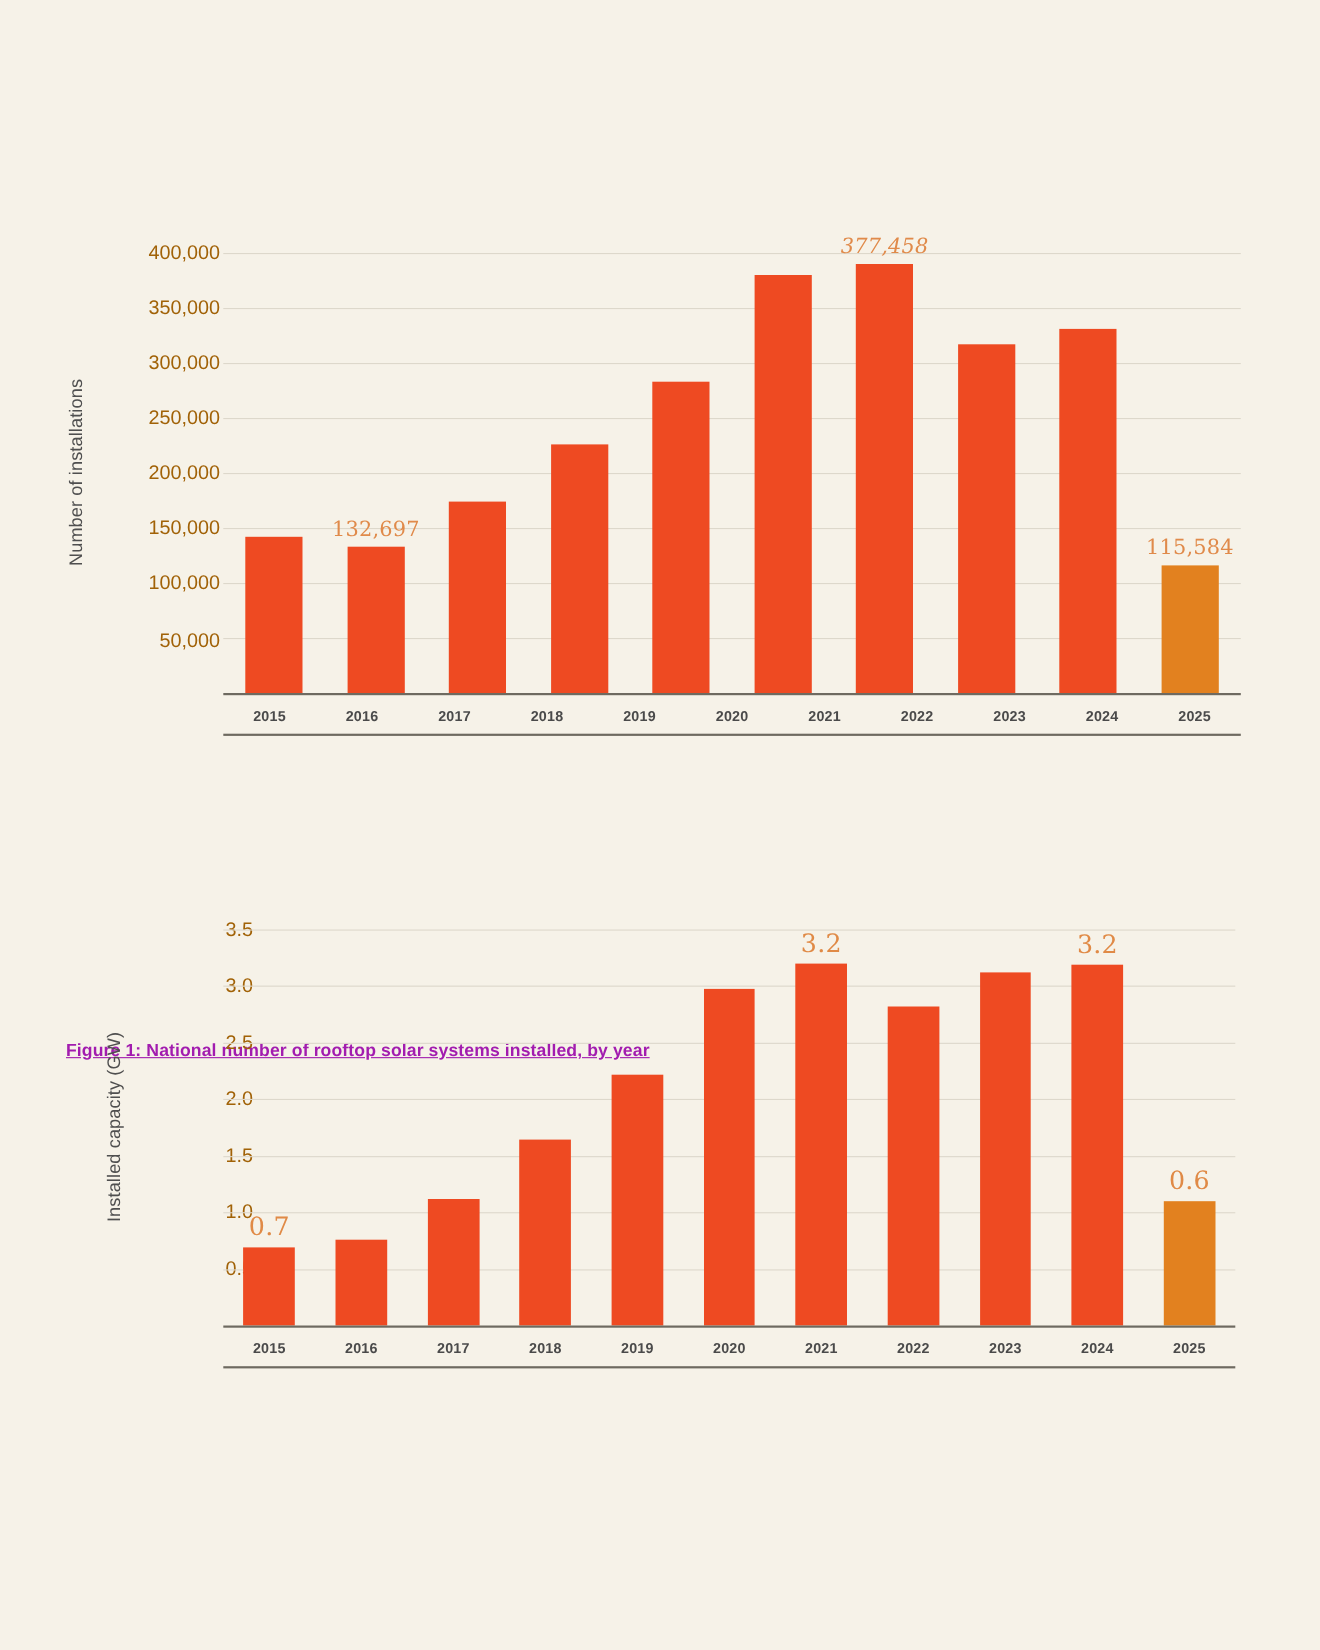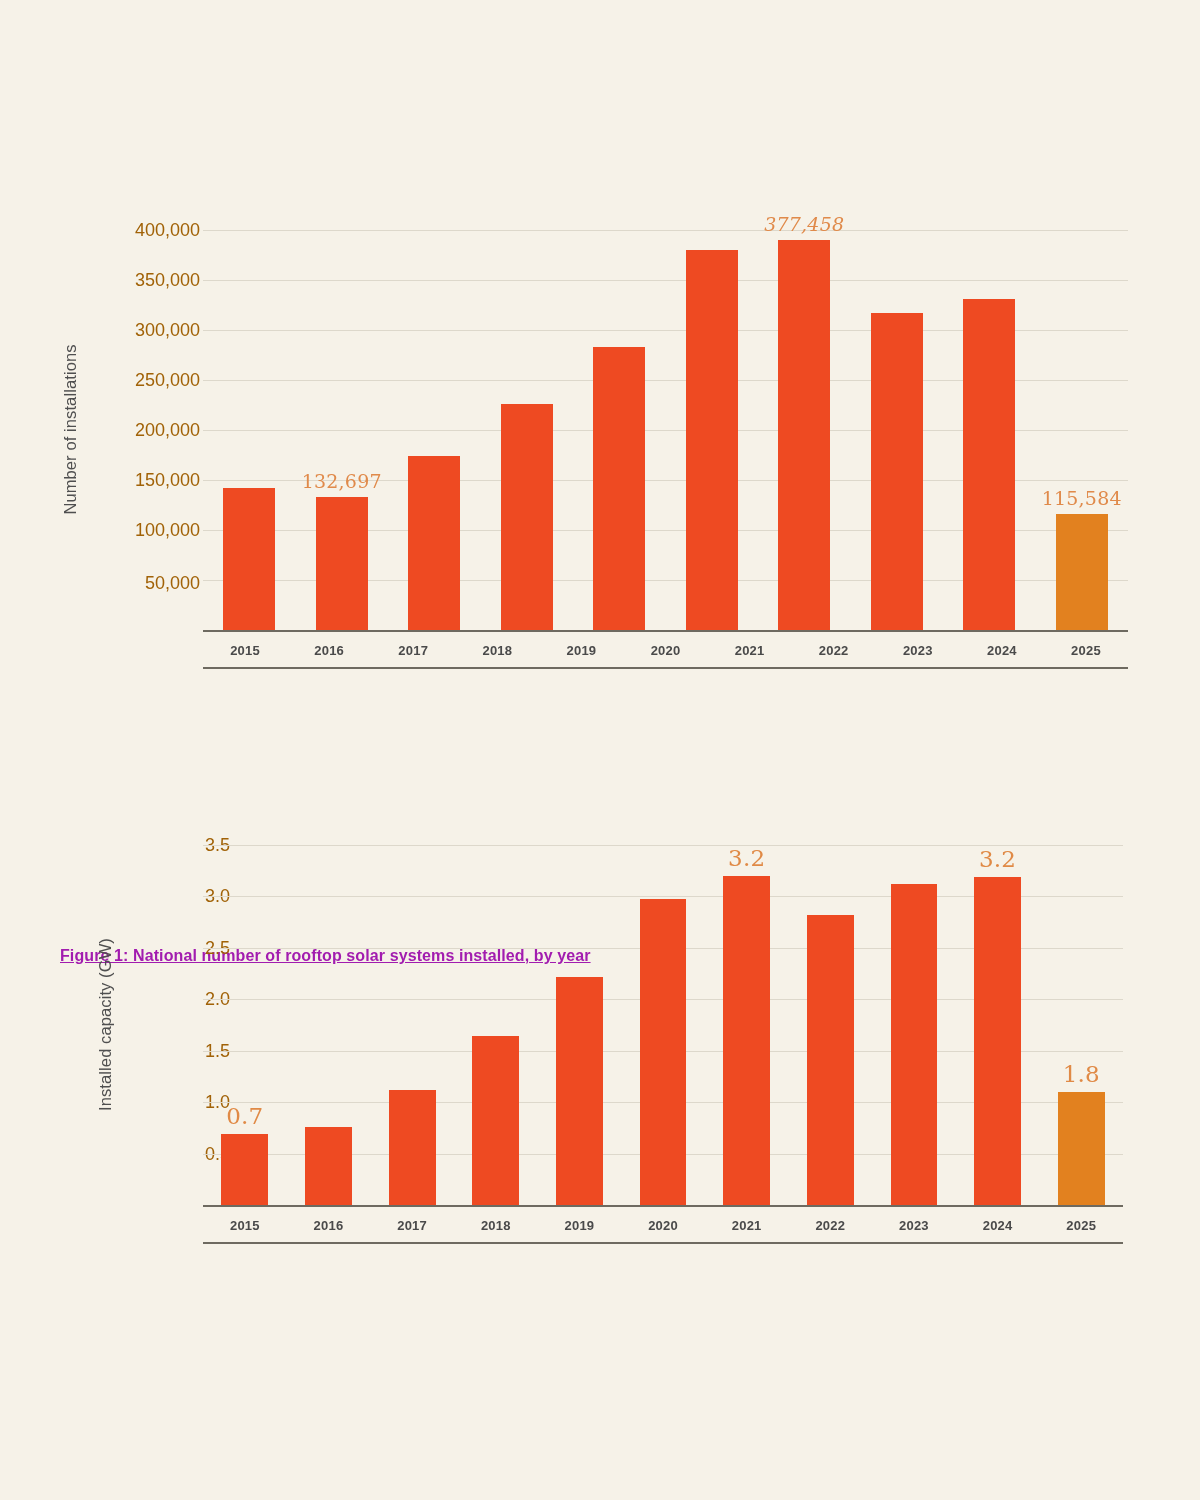--- a/index.html
+++ b/index.html
@@ -270,21 +270,21 @@
             <div class="barcell">
               <div class="bar" style="height: 320.914px;"></div>
             </div>
             <div class="barcell">
               <div class="bar" style="height: 328.114px;">
                 <span class="barlabel">3.2</span>
               </div>
             </div>
             <div class="barcell">
               <div class="bar highlight" style="height: 113.143px;">
-                <span class="barlabel">1.8</span>
+                <span class="barlabel">0.6</span>
               </div>
             </div>
           </div>
       </div>
 
       <div class="axisline" id="fig2-baseline"></div>
       <div class="xticks" id="fig2-xticks">
           <div class="xtick">2015</div>
           <div class="xtick">2016</div>
           <div class="xtick">2017</div>

